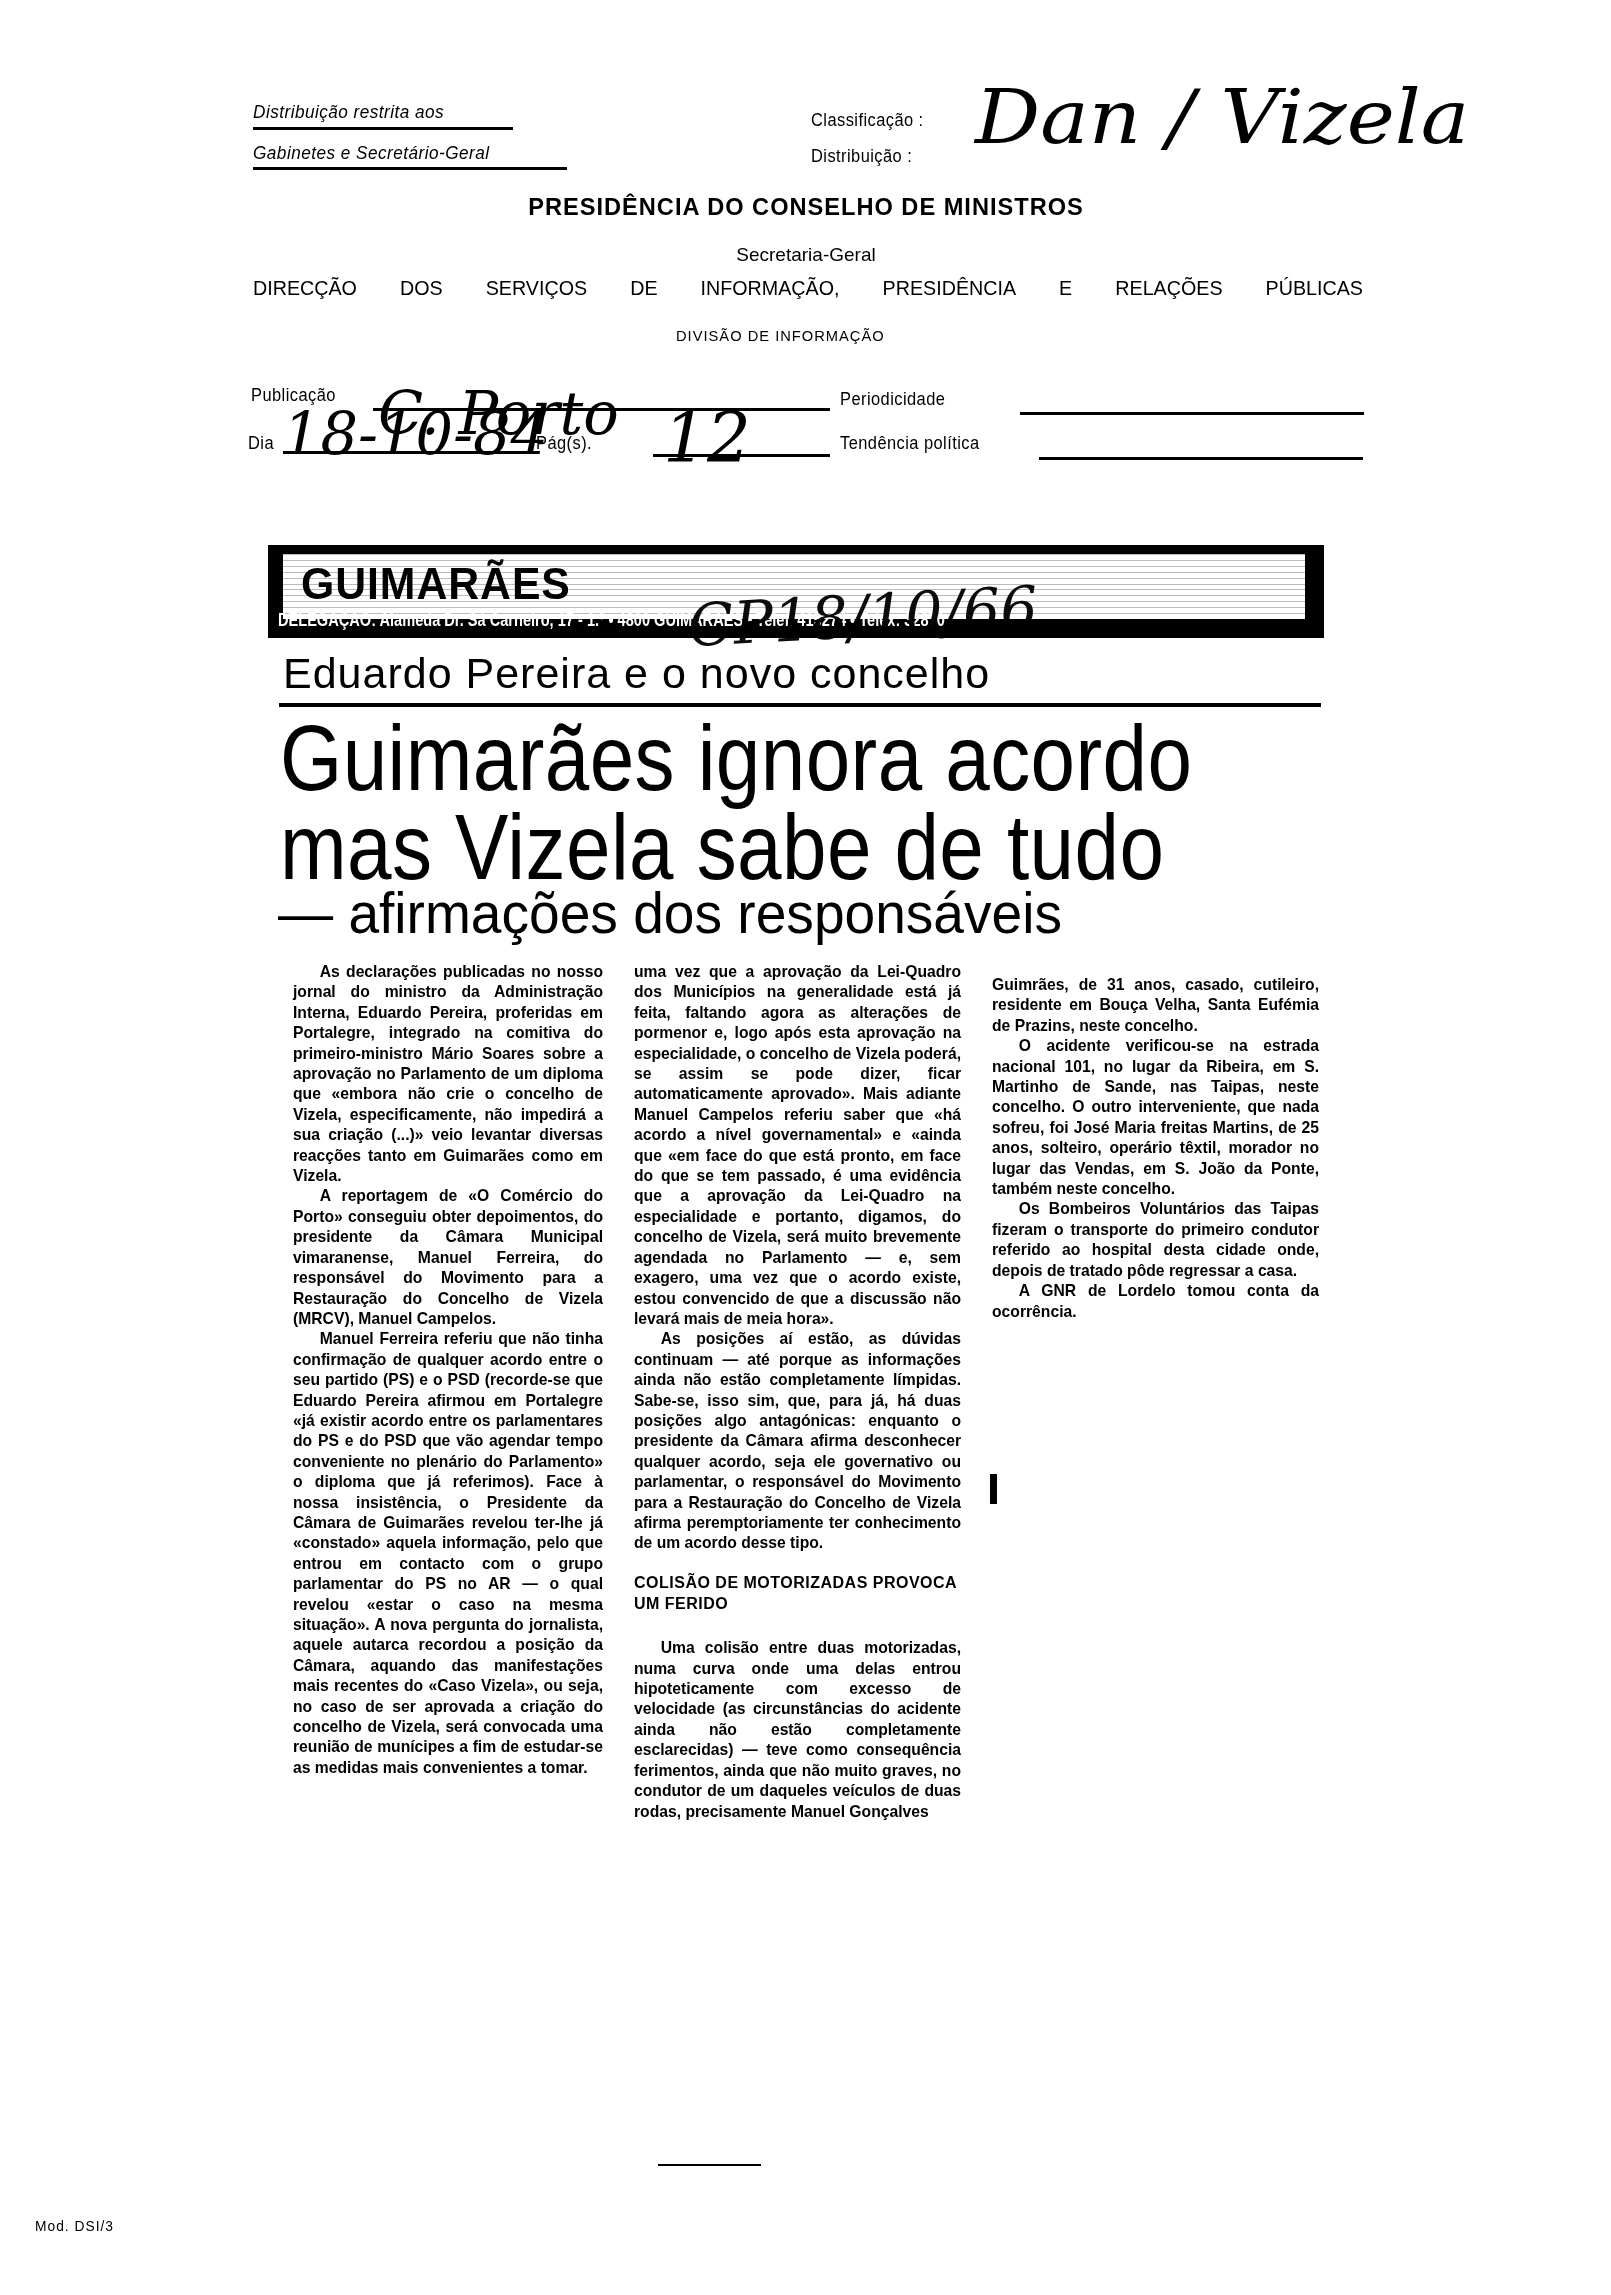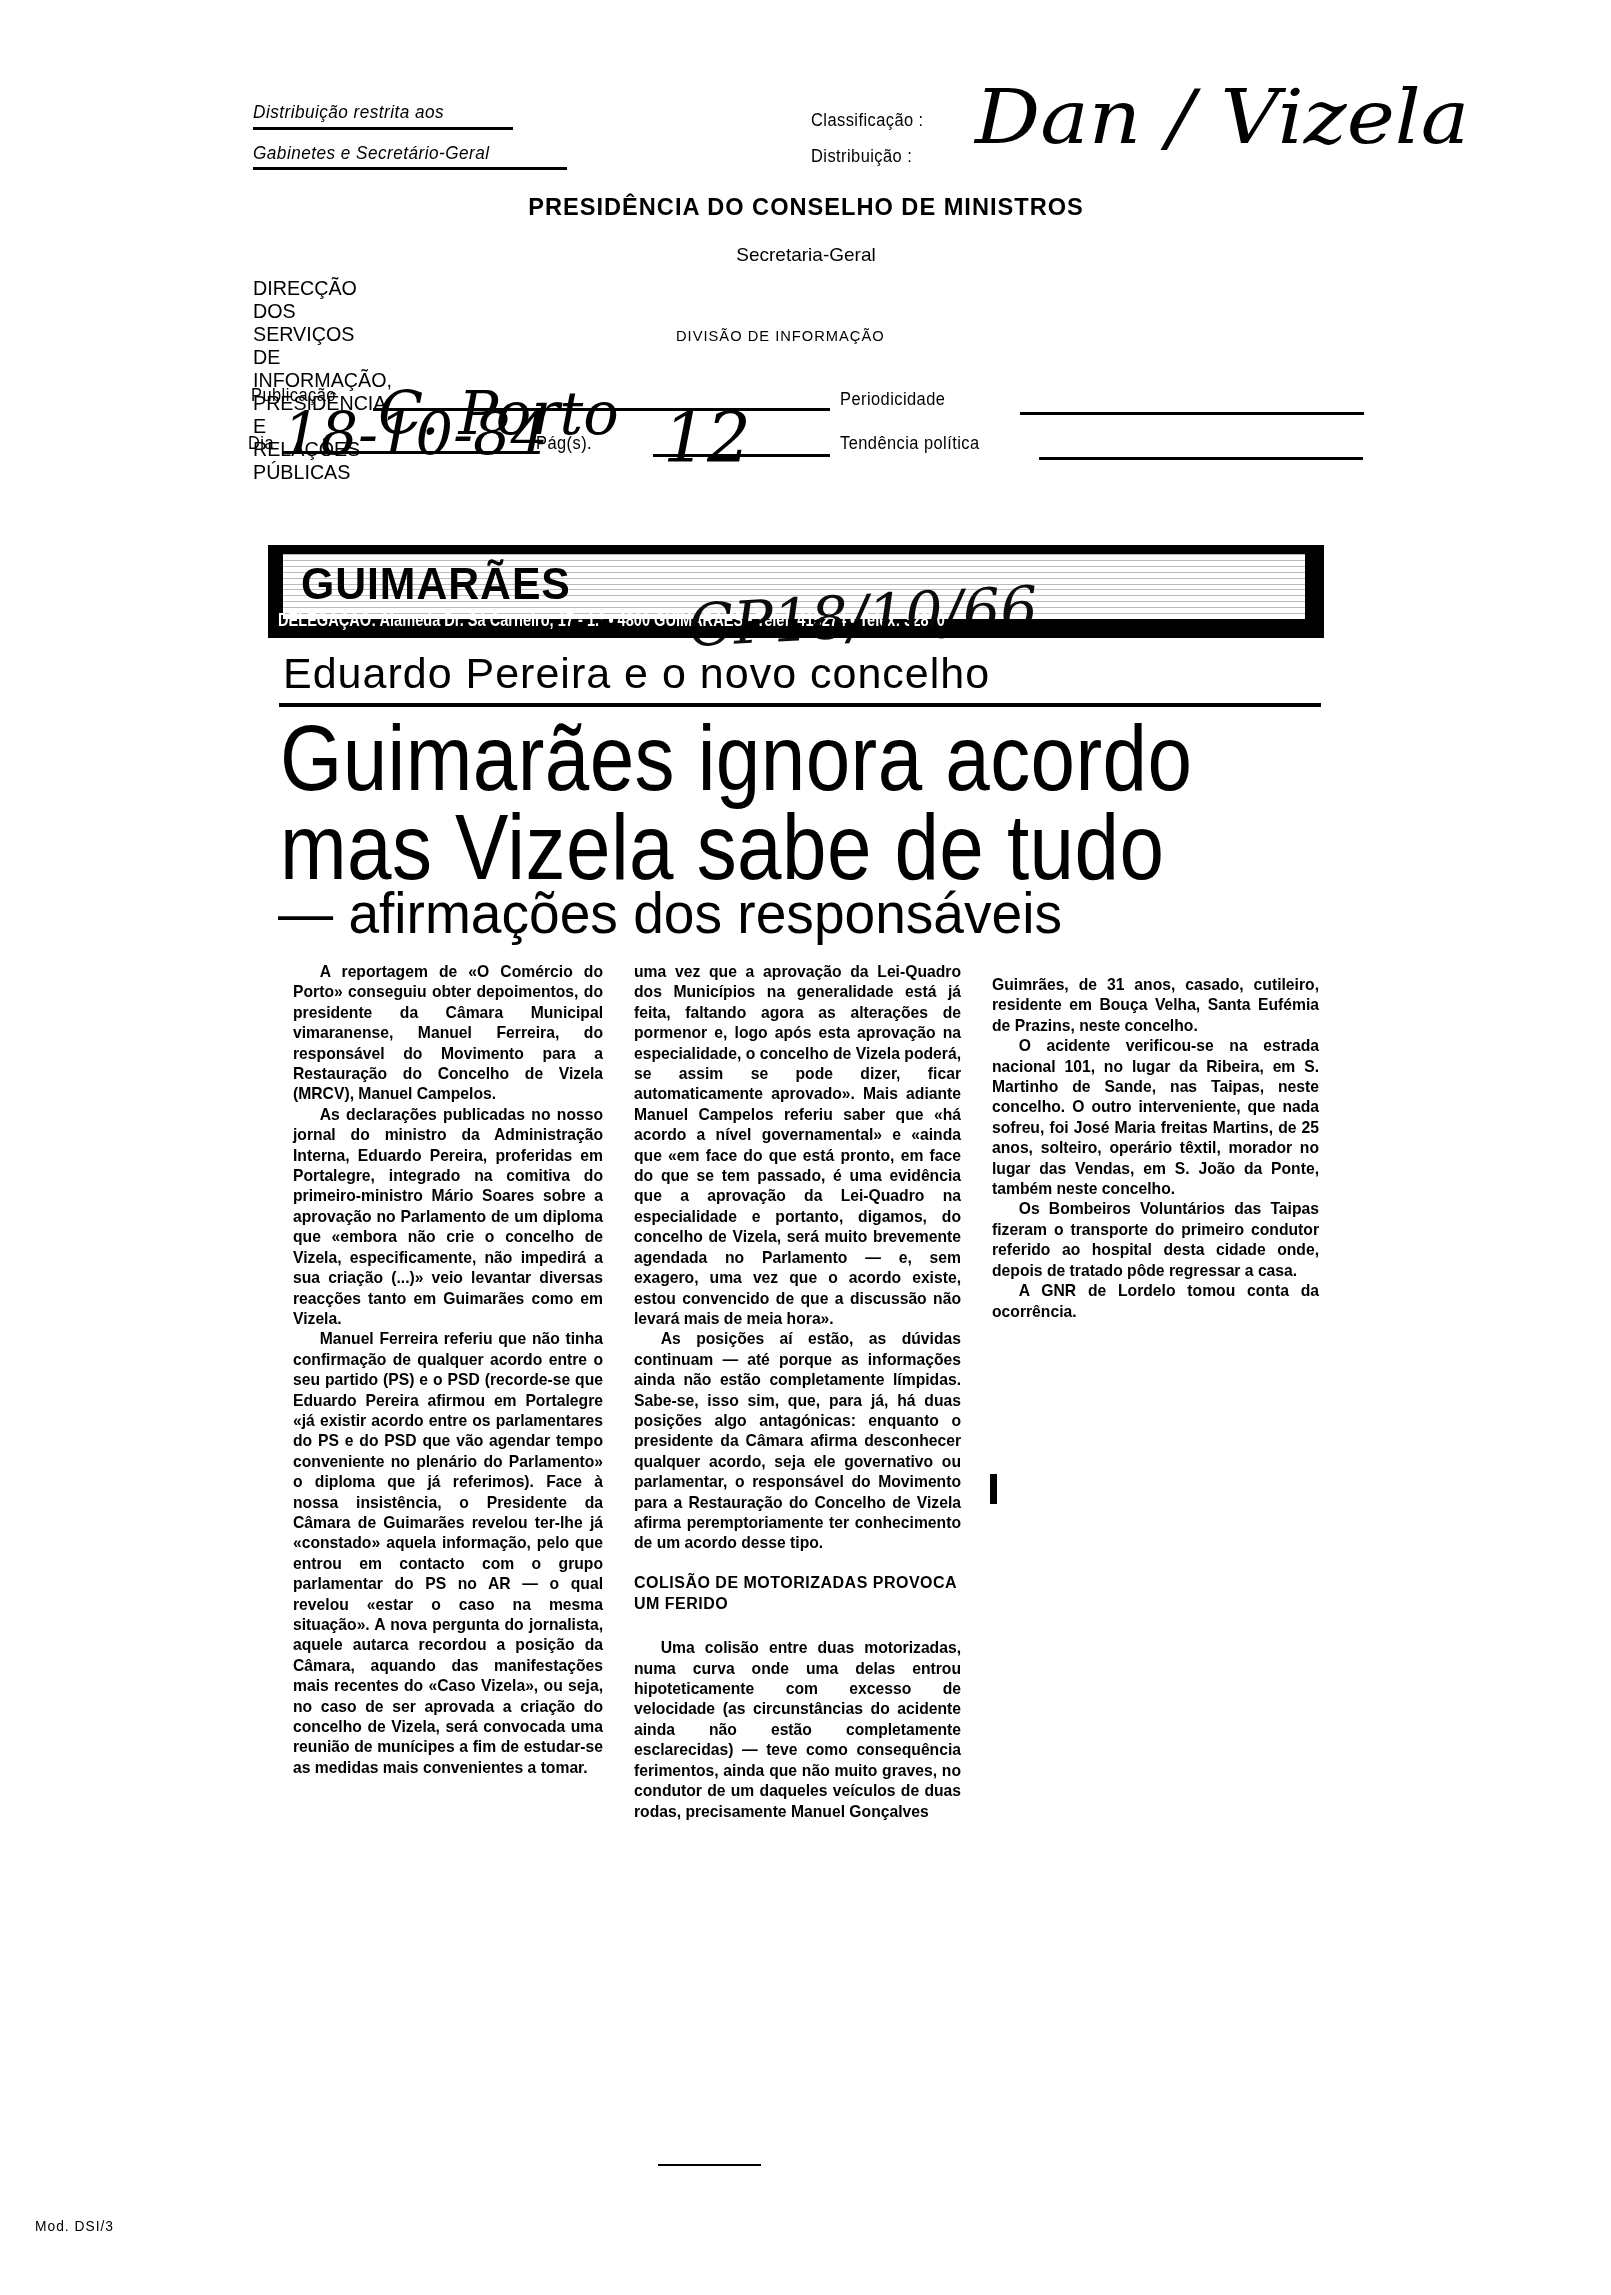--- a/index.html
+++ b/index.html
@@ -9,21 +9,21 @@
   
   .dist-left { left: 253px; font-style: italic; font-size: 18.7px; letter-spacing: 0.5px; transform: scaleX(0.92); transform-origin: left; }
   .dist-left.l1 { top: 101px; }
   .dist-left.l2 { top: 142px; }
   .uline { position: absolute; height: 3.4px; background: #000; }
   .form-label { font-size: 18.7px; letter-spacing: 0.5px; transform: scaleX(0.88); transform-origin: left; }
   .hand { font-family: "DejaVu Serif", serif; font-style: italic; color: #000; }
   .center-title { left: 0; width: 1612px; text-align: center; }
   .pres { top: 194px; font-size: 23.6px; font-weight: bold; letter-spacing: 1px; }
   .secg { top: 244px; font-size: 19px; }
-  .direccao { top: 277px; left: 253px; width: 1110px; font-size: 19.7px; display: flex; justify-content: space-between; flex-direction: column; }
+  .direccao { top: 277px; left: 253px; width: 1110px; font-size: 19.7px; display: flex; justify-content: space-between; }
   .divisao { top: 328px; left: 676px; font-size: 14.7px; letter-spacing: 1px; }
 
   .field-line { position: absolute; height: 2.5px; background: #000; }
 
   
   .banner { left: 268px; top: 545px; width: 1056px; height: 93px; background: #000; }
   .banner-inner { position: absolute; left: 14.7px; top: 8.8px; width: 1022px; height: 65px;
     background: repeating-linear-gradient(0deg, #fff 0 4.9px, #bbb 4.9px 5.9px); }
   .banner-title { position: absolute; left: 18.7px; top: 3.9px; font-size: 45px; font-weight: bold; letter-spacing: 1px; color:#000; transform: scaleX(0.95); transform-origin:left; }
   .banner-sub { position: absolute; left: 9.8px; top: 64px; color: #fff; font-size: 18.7px; font-weight: bold; white-space: nowrap; transform: scaleX(0.78); transform-origin: left; }
@@ -105,22 +105,22 @@
 <div class="abs hand" style="left:688px; top:582px; font-size:59px; transform:rotate(-3deg); opacity:0.95;">CP18/10/66</div>
 
 <div class="abs kicker">Eduardo Pereira e o novo concelho</div>
 <div class="abs kicker-rule"></div>
 
 <div class="abs headline h1">Guimarães ignora acordo</div>
 <div class="abs headline h2">mas Vizela sabe de tudo</div>
 <div class="abs h3">— afirmações dos responsáveis</div>
 
 <div class="col c1">
+  <p>As declarações publicadas no nosso jornal do ministro da Administração Interna, Eduardo Pereira, proferidas em Portalegre, integrado na comitiva do primeiro-ministro Mário Soares sobre a aprovação no Parlamento de um diploma que «embora não crie o concelho de Vizela, especificamente, não impedirá a sua criação (...)» veio levantar diversas reacções tanto em Guimarães como em Vizela.</p>
   <p>A reportagem de «O Comércio do Porto» conseguiu obter depoimentos, do presidente da Câmara Municipal vimaranense, Manuel Ferreira, do responsável do Movimento para a Restauração do Concelho de Vizela (MRCV), Manuel Campelos.</p>
-  <p>As declarações publicadas no nosso jornal do ministro da Administração Interna, Eduardo Pereira, proferidas em Portalegre, integrado na comitiva do primeiro-ministro Mário Soares sobre a aprovação no Parlamento de um diploma que «embora não crie o concelho de Vizela, especificamente, não impedirá a sua criação (...)» veio levantar diversas reacções tanto em Guimarães como em Vizela.</p>
   <p>Manuel Ferreira referiu que não tinha confirmação de qualquer acordo entre o seu partido (PS) e o PSD (recorde-se que Eduardo Pereira afirmou em Portalegre «já existir acordo entre os parlamentares do PS e do PSD que vão agendar tempo conveniente no plenário do Parlamento» o diploma que já referimos). Face à nossa insistência, o Presidente da Câmara de Guimarães revelou ter-lhe já «constado» aquela informação, pelo que entrou em contacto com o grupo parlamentar do PS no AR — o qual revelou «estar o caso na mesma situação». A nova pergunta do jornalista, aquele autarca recordou a posição da Câmara, aquando das manifestações mais recentes do «Caso Vizela», ou seja, no caso de ser aprovada a criação do concelho de Vizela, será convocada uma reunião de munícipes a fim de estudar-se as medidas mais convenientes a tomar.</p>
 </div>
 
 <div class="col c2">
   <p class="noindent">uma vez que a aprovação da Lei-Quadro dos Municípios na generalidade está já feita, faltando agora as alterações de pormenor e, logo após esta aprovação na especialidade, o concelho de Vizela poderá, se assim se pode dizer, ficar automaticamente aprovado». Mais adiante Manuel Campelos referiu saber que «há acordo a nível governamental» e «ainda que «em face do que está pronto, em face do que se tem passado, é uma evidência que a aprovação da Lei-Quadro na especialidade e portanto, digamos, do concelho de Vizela, será muito brevemente agendada no Parlamento — e, sem exagero, uma vez que o acordo existe, estou convencido de que a discussão não levará mais de meia hora».</p>
   <p>As posições aí estão, as dúvidas continuam — até porque as informações ainda não estão completamente límpidas. Sabe-se, isso sim, que, para já, há duas posições algo antagónicas: enquanto o presidente da Câmara afirma desconhecer qualquer acordo, seja ele governativo ou parlamentar, o responsável do Movimento para a Restauração do Concelho de Vizela afirma peremptoriamente ter conhecimento de um acordo desse tipo.</p>
   <p class="subhead">COLISÃO DE MOTORIZADAS PROVOCA UM FERIDO</p>
   <p>Uma colisão entre duas motorizadas, numa curva onde uma delas entrou hipoteticamente com excesso de velocidade (as circunstâncias do acidente ainda não estão completamente esclarecidas) — teve como consequência ferimentos, ainda que não muito graves, no condutor de um daqueles veículos de duas rodas, precisamente Manuel Gonçalves</p>
 </div>
 <div class="abs tail-rule"></div>

